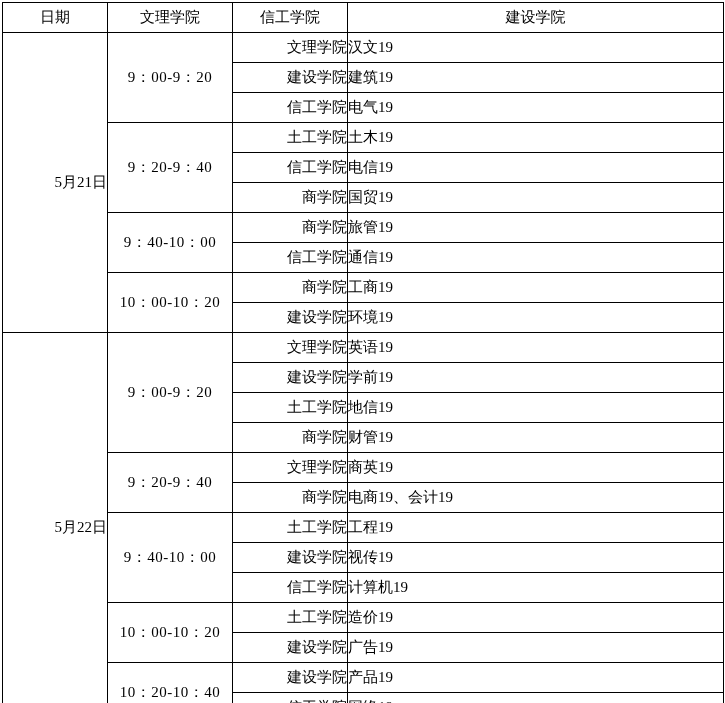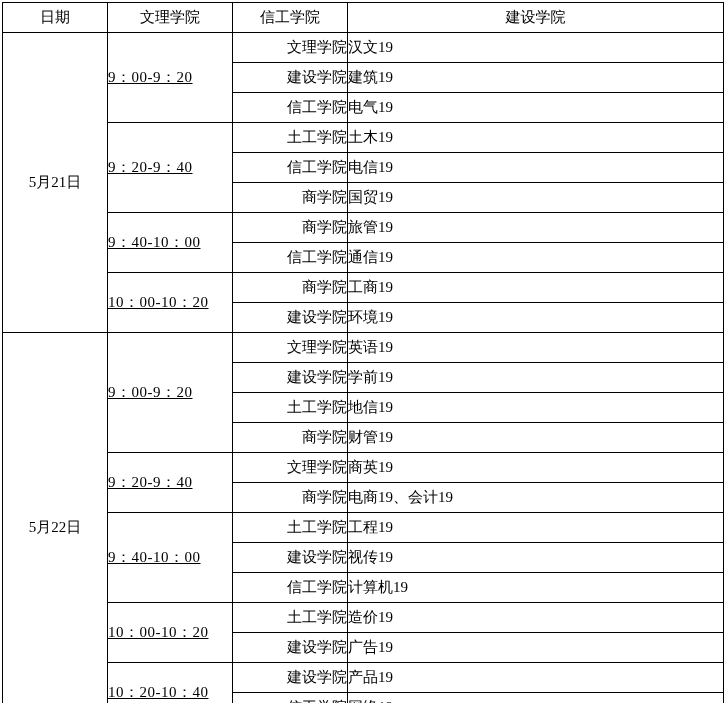--- a/index.html
+++ b/index.html
@@ -34,28 +34,28 @@
     line-height: 29px;
     vertical-align: middle;
   }
   th.hdr {
     text-align: center;
     font-size: 15px;
     height: 31px;
     line-height: 31px;
   }
   td.date {
-    text-align: center;
+    text-align: right;
     font-size: 15px;
     margin-left: 18px;
   }
   td.slot {
+    text-align: center;
     font-size: 14px;
     letter-spacing: 0.5px;
-    text-decoration: underline;
   }
   td.college {
     text-align: right;
     font-size: 15px;
   }
   td.major {
     text-align: left;
     padding-left: 9px;
     font-size: 15px;
     margin-left: 48px;

